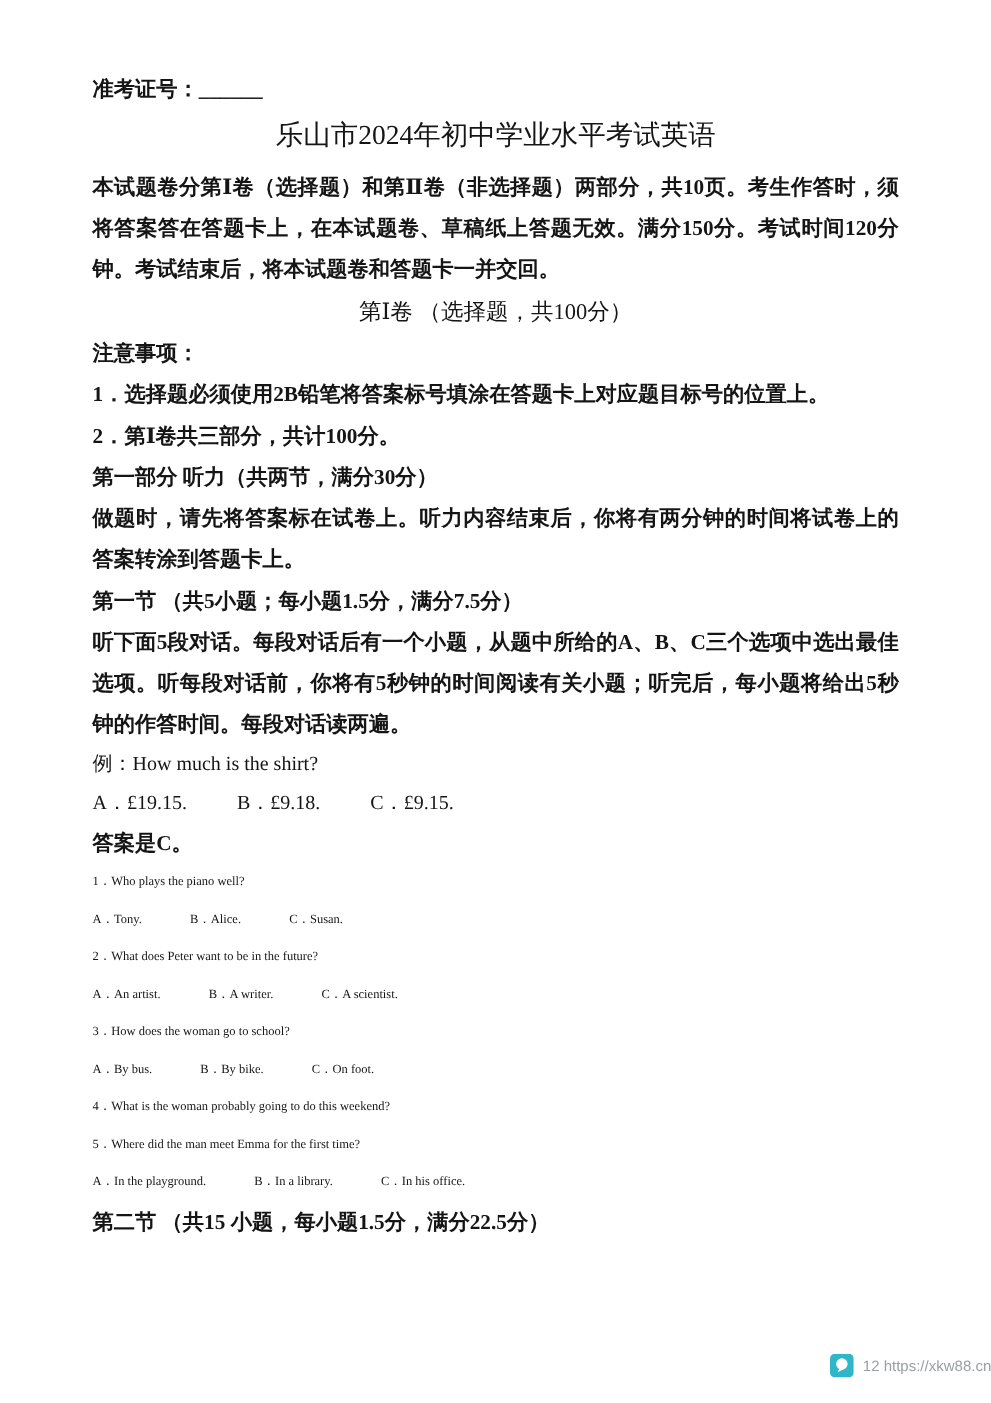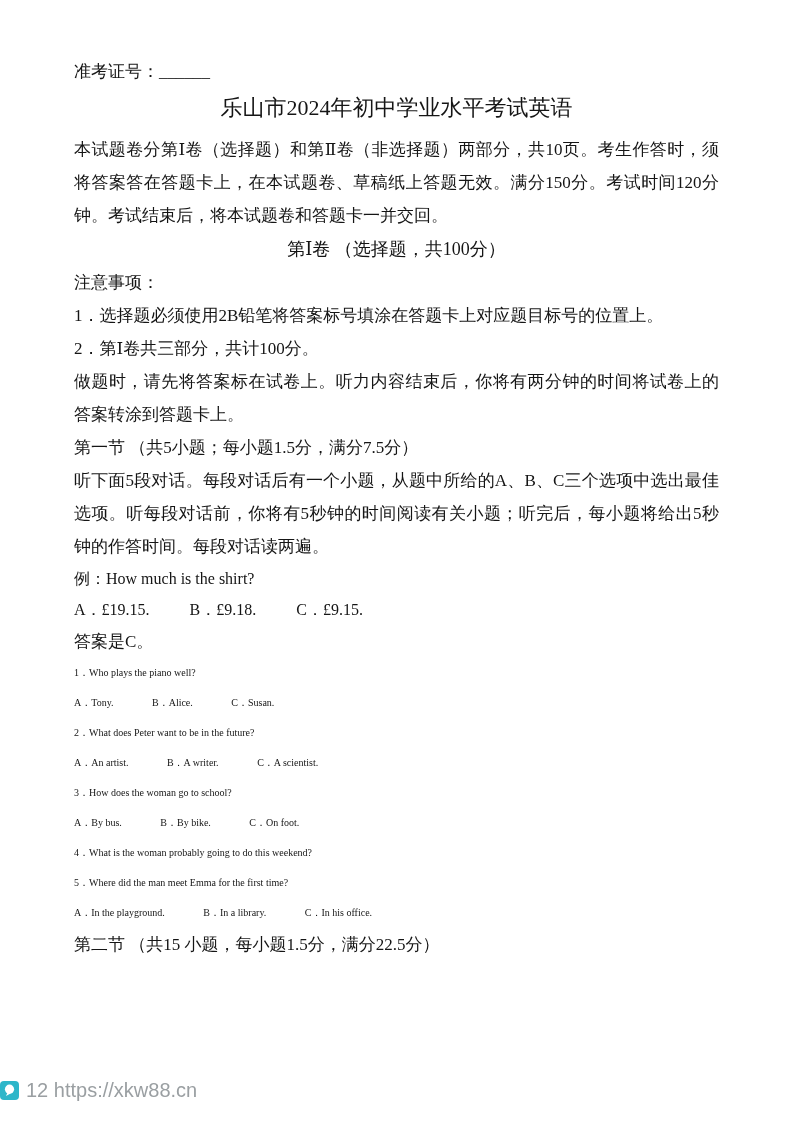--- a/index.html
+++ b/index.html
@@ -10,21 +10,21 @@
     height: 1122px;
     margin: 0 auto;
     background: #ffffff;
     padding: 55px 74px 0 74px;
     font-family: "Liberation Serif", "DejaVu Serif", serif;
     color: #151515;
     overflow: hidden;
   }
   .cn {
     font-size: 17px;
-    font-weight: normal;
+    font-weight: bold;
     line-height: 33px;
   }
   .justify { text-align: justify; }
   .title {
     font-size: 22px;
     font-weight: normal;
     text-align: center;
     line-height: 30px;
     margin: 5px 0 10px 0;
   }
@@ -46,24 +46,24 @@
   }
   .options span { margin-right: 36px; }
   .options span:last-child { margin-right: 0; }
   .footer {
     position: absolute;
     left: 0;
     right: 0;
     bottom: 20px;
     display: flex;
     align-items: center;
-    justify-content: flex-start;
+    justify-content: flex-end;
     gap: 7px;
     color: #9a9fa2;
-    font-size: 20px;
+    font-size: 12px;
     font-family: "Liberation Sans", "DejaVu Sans", sans-serif;
   }
   .logo { width: 19px; height: 19px; display: block; }
 </style>
 </head>
 <body>
 
 <div class="page">
 
   <p class="cn">准考证号：______</p>
@@ -71,20 +71,21 @@
   <h1 class="title">乐山市2024年初中学业水平考试英语</h1>
 
   <p class="cn justify">本试题卷分第Ⅰ卷（选择题）和第Ⅱ卷（非选择题）两部分，共10页。考生作答时，须将答案答在答题卡上，在本试题卷、草稿纸上答题无效。满分150分。考试时间120分钟。考试结束后，将本试题卷和答题卡一并交回。</p>
 
   <p class="center-head">第Ⅰ卷 （选择题，共100分）</p>
 
   <p class="cn">注意事项：</p>
   <p class="cn">1．选择题必须使用2B铅笔将答案标号填涂在答题卡上对应题目标号的位置上。</p>
   <p class="cn">2．第Ⅰ卷共三部分，共计100分。</p>
 
+  <p class="cn">第一部分 听力（共两节，满分30分）</p>
   <p class="cn justify">做题时，请先将答案标在试卷上。听力内容结束后，你将有两分钟的时间将试卷上的答案转涂到答题卡上。</p>
 
   <p class="cn">第一节 （共5小题；每小题1.5分，满分7.5分）</p>
   <p class="cn justify">听下面5段对话。每段对话后有一个小题，从题中所给的A、B、C三个选项中选出最佳选项。听每段对话前，你将有5秒钟的时间阅读有关小题；听完后，每小题将给出5秒钟的作答时间。每段对话读两遍。</p>
 
   <p class="en-bold">例：How much is the shirt?</p>
   <p class="en-bold options">
     <span>A．£19.15.</span>
     <span>B．£9.18.</span>
     <span>C．£9.15.</span>

